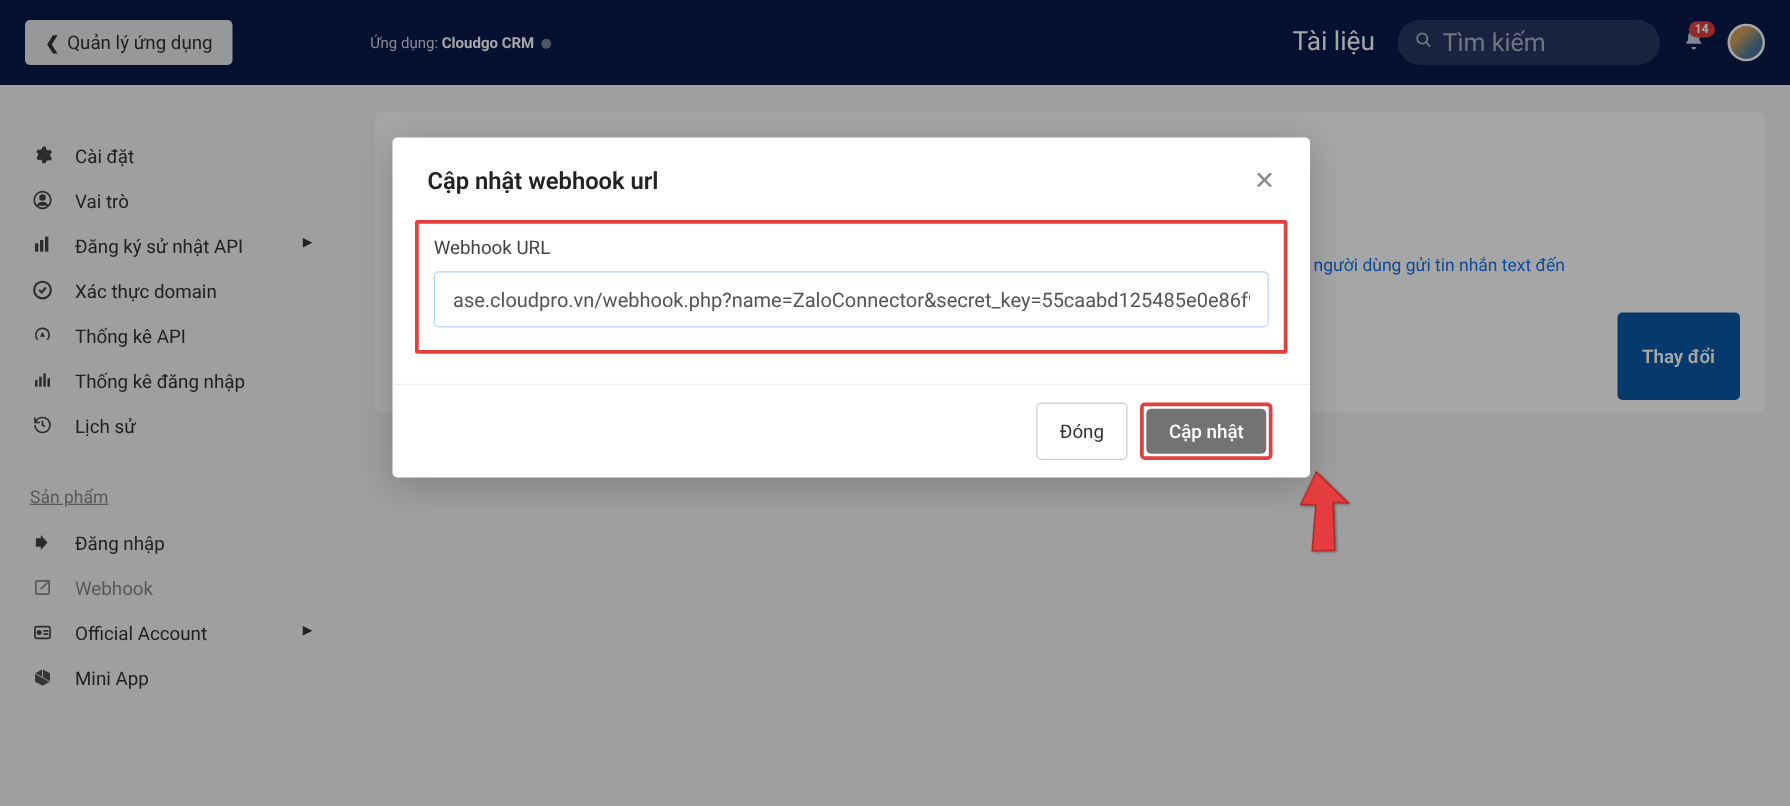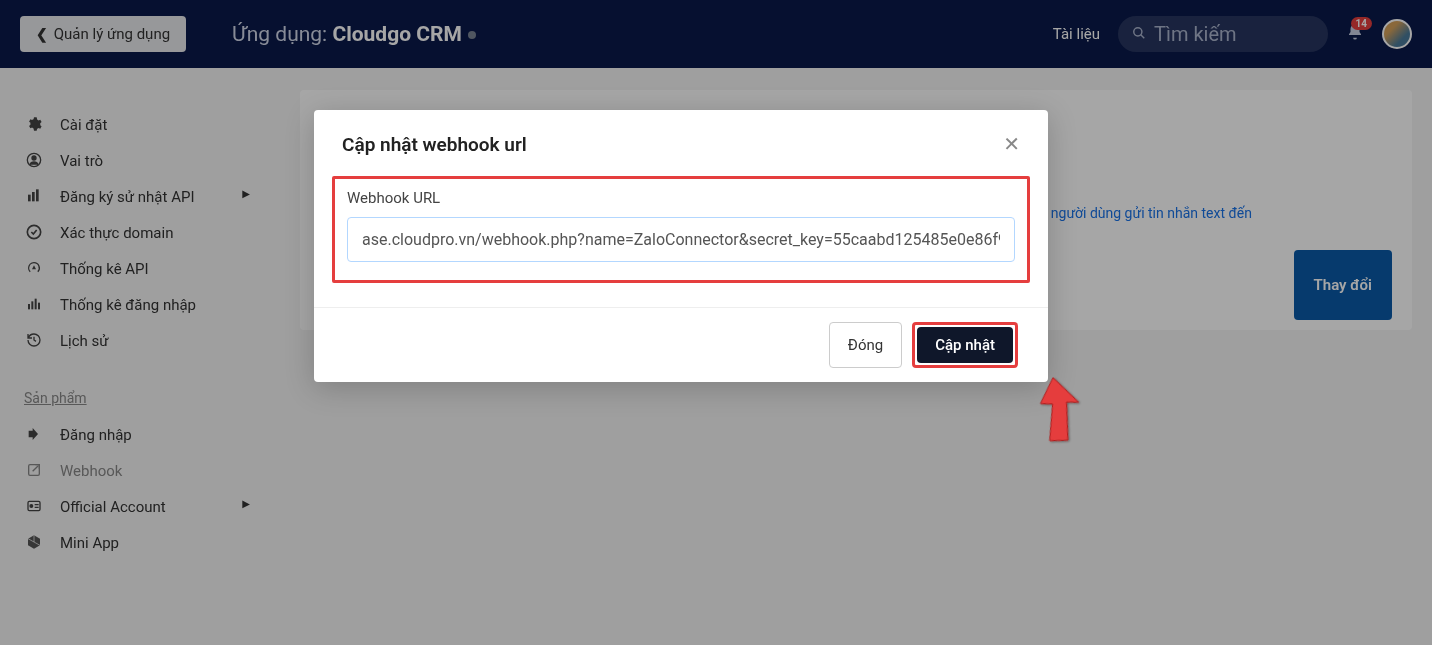--- a/index.html
+++ b/index.html
@@ -2,25 +2,25 @@
 <html><head>
 <meta charset="utf-8">
 <style>
 * { margin: 0; padding: 0; box-sizing: border-box; font-family: -apple-system, BlinkMacSystemFont, "Segoe UI", Roboto, Arial, sans-serif; }
 body { width: 1432px; height: 645px; overflow: hidden; background: #f5f5f5; position: relative; }
 
 
 .topbar { height: 68px; background: #0a1a4a; display: flex; align-items: center; padding: 0 20px; }
 .back-btn { background: #e8eaed; border: none; border-radius: 4px; padding: 9px 16px; font-size: 15px; color: #333; display: flex; align-items: center; gap: 6px; cursor: pointer; }
 .back-btn .chev { font-size: 14px; font-weight: bold; }
-.app-label { margin-left: 46px; color: #d0d6e8; font-size: 21px; }
+.app-label { margin-left: 110px; color: #d0d6e8; font-size: 12px; }
 .app-label b { color: #fff; font-weight: 700; }
 .status-dot { display: inline-block; width: 8px; height: 8px; border-radius: 50%; background: #7a8494; margin-left: 6px; vertical-align: middle; }
 .topbar-right { margin-left: auto; display: flex; align-items: center; gap: 18px; }
-.docs-link { color: #fff; font-size: 15px; cursor: pointer; }
+.docs-link { color: #fff; font-size: 21px; cursor: pointer; }
 .search-box { background: rgba(255,255,255,0.12); border-radius: 18px; padding: 6px 14px; display: flex; align-items: center; gap: 8px; width: 210px; }
 .search-box input { background: transparent; border: none; color: #aab4cc; font-size: 20px; outline: none; width: 100%; }
 .search-box input::placeholder { color: #aab4cc; }
 .search-ico { color: #aab4cc; font-size: 14px; }
 .bell-wrap { position: relative; color: #c8d0e4; cursor: pointer; }
 .bell-wrap .badge { position: absolute; top: -6px; right: -8px; background: #e53e3e; color: #fff; font-size: 10px; border-radius: 8px; padding: 1px 5px; font-weight: bold; }
 .avatar { width: 30px; height: 30px; border-radius: 50%; background: linear-gradient(135deg, #d4a05a 30%, #4a7a9a 70%); border: 2px solid #fff; }
 
 
 .sidebar { position: absolute; left: 0; top: 68px; width: 280px; padding: 40px 0 0 24px; }
@@ -45,21 +45,21 @@
 .modal-head { padding: 22px 28px 10px 28px; display: flex; justify-content: space-between; align-items: center; }
 .modal-title { font-size: 19px; font-weight: 600; color: #222; }
 .close-x { color: #888; font-size: 20px; cursor: pointer; background: none; border: none; }
 .modal-body { padding: 10px 18px 24px 18px; }
 .field-wrap { border: 3px solid #e53e3e; border-radius: 2px; padding: 10px 12px 18px 12px; }
 .field-label { font-size: 15px; color: #444; margin-bottom: 10px; display: block; }
 .url-input { width: 100%; border: 1px solid #b3d7ff; border-radius: 4px; padding: 12px 14px; font-size: 16px; color: #555; outline: none; background: #fff; }
 .modal-foot { border-top: 1px solid #eee; padding: 14px 30px; display: flex; justify-content: flex-end; gap: 10px; position: relative; }
 .btn-close { background: #fff; border: 1px solid #ccc; padding: 9px 18px; border-radius: 4px; font-size: 15px; color: #333; cursor: pointer; }
 .submit-wrap { border: 3px solid #e53e3e; border-radius: 4px; padding: 2px; display: inline-block; }
-.btn-submit { background: #0f172a; color: #fff; border: none; padding: 9px 18px; border-radius: 4px; font-size: 15px; cursor: pointer; font-weight: 500; }
+.btn-submit { background: #737373; color: #fff; border: none; padding: 9px 18px; border-radius: 4px; font-size: 15px; cursor: pointer; font-weight: 500; }
 
 
 .arrow-anno { position: absolute; left: 1030px; top: 373px; z-index: 25; pointer-events: none; }
 </style>
 </head>
 <body>
 
 <div class="topbar">
   <button class="back-btn">
     <span class="chev">❮</span>

